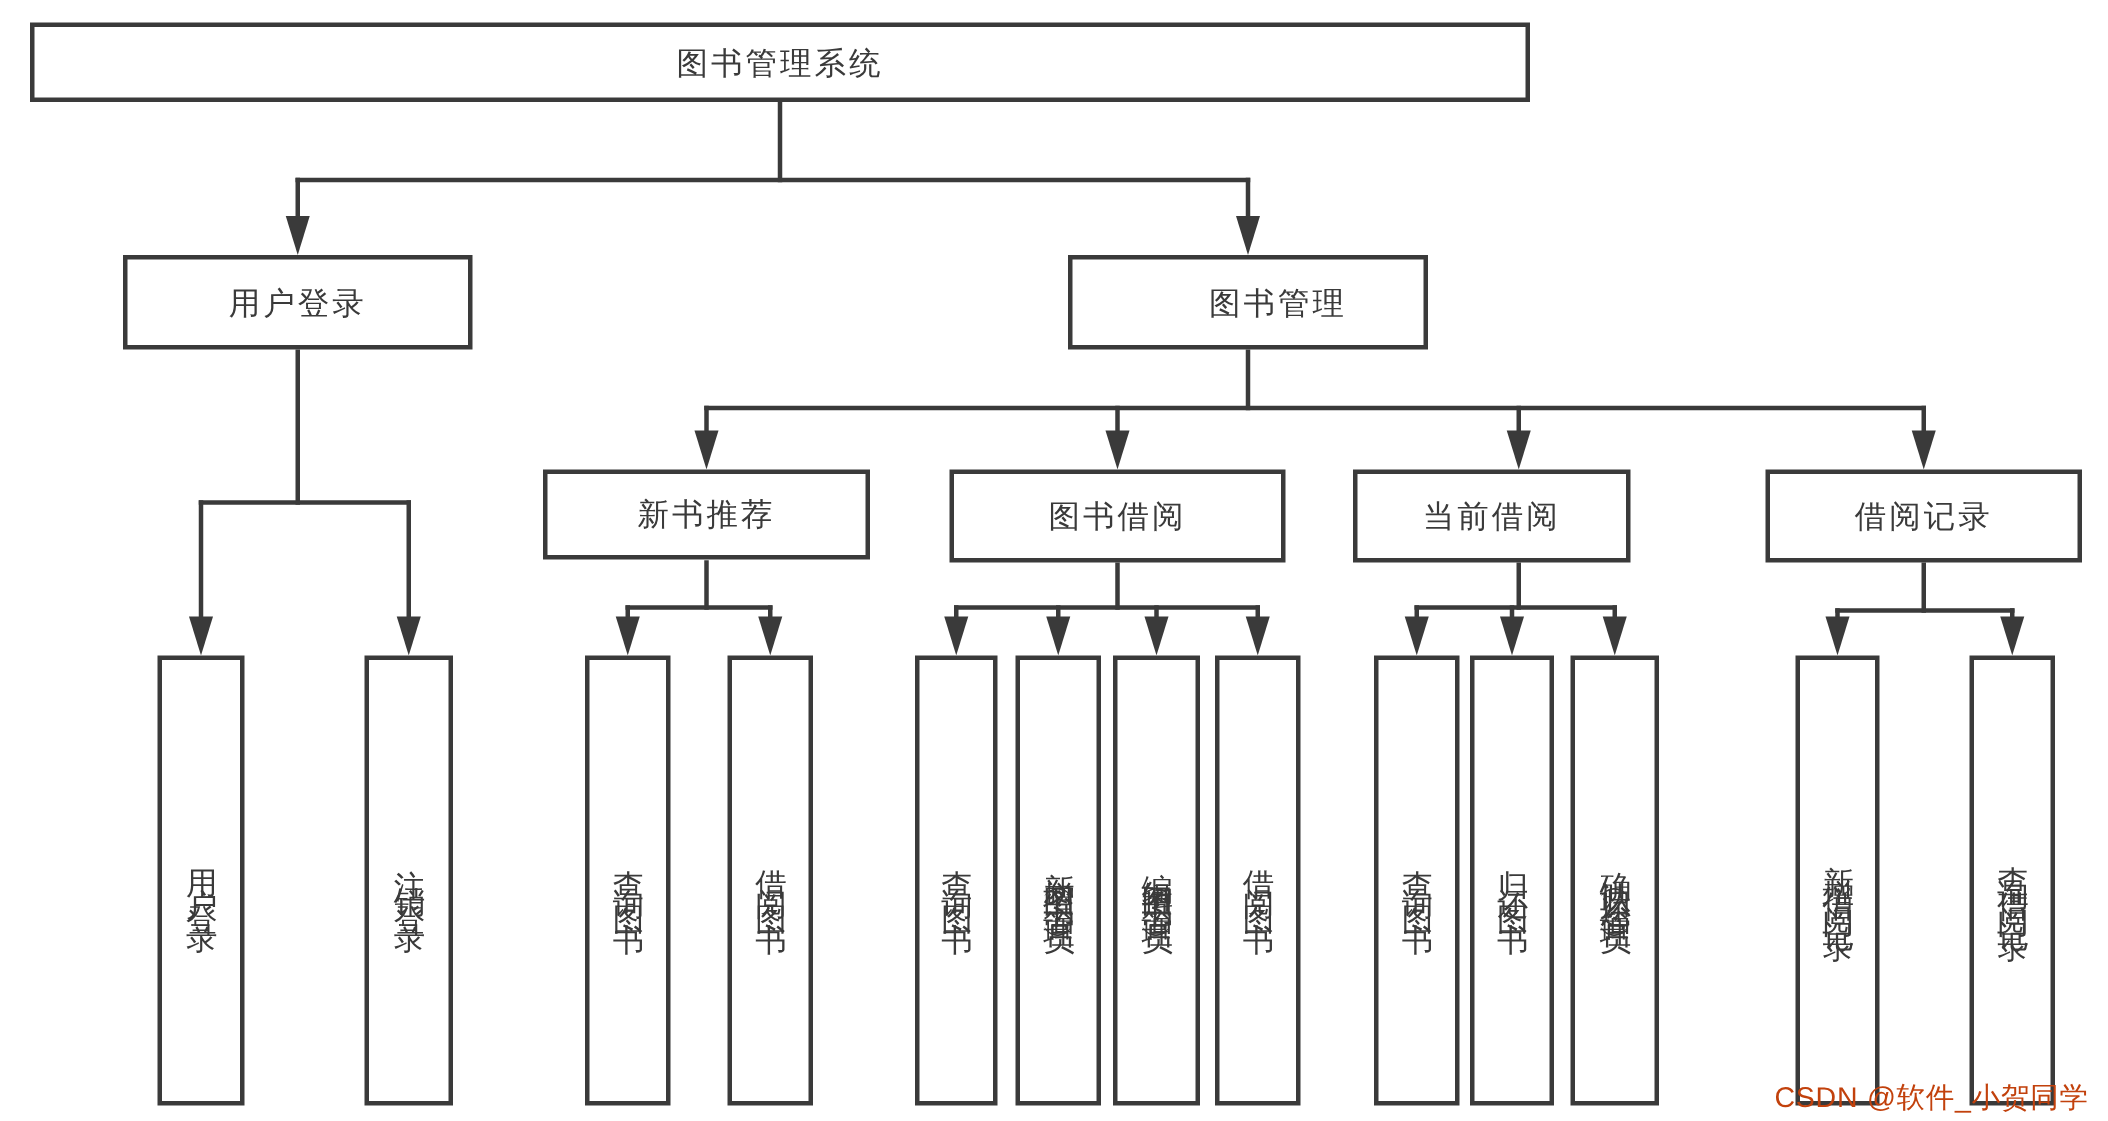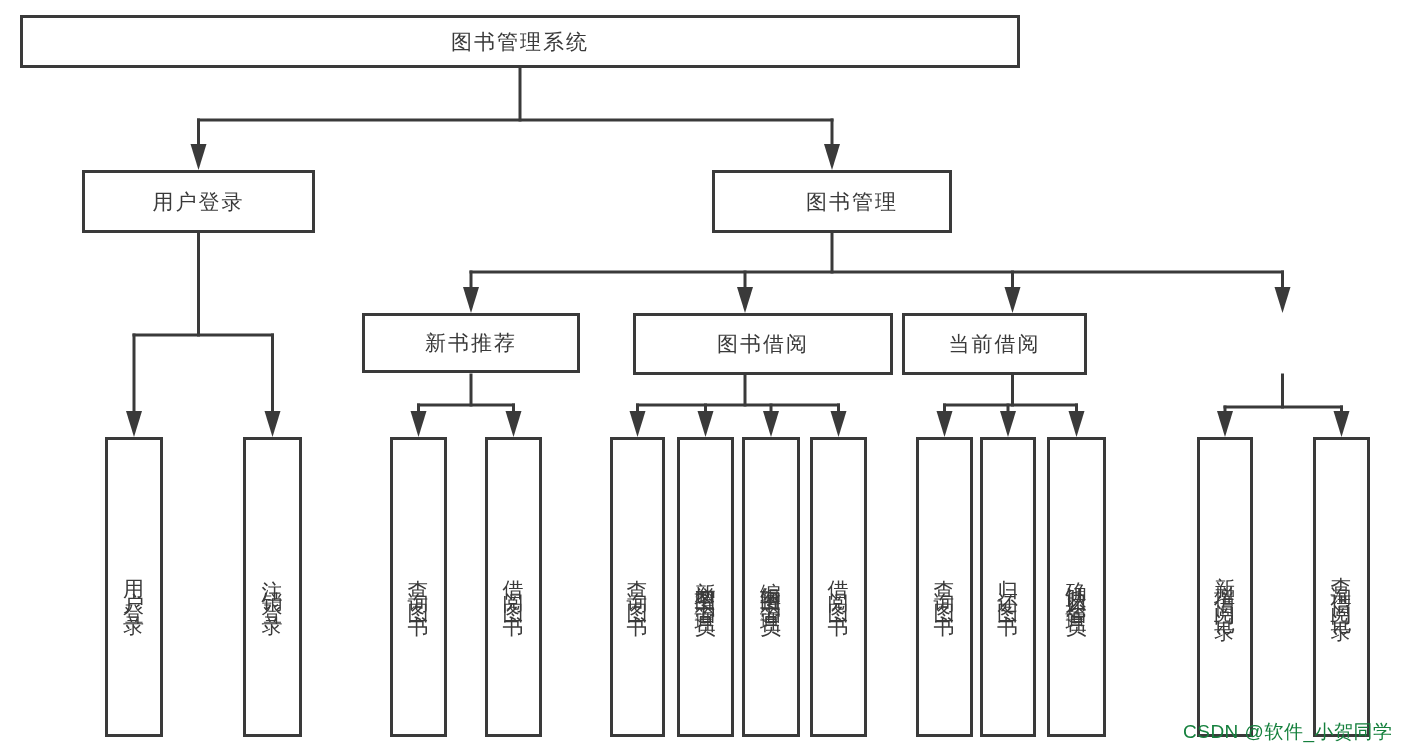--- a/index.html
+++ b/index.html
@@ -17,21 +17,21 @@
     position:absolute;box-sizing:border-box;border:3px solid #3a3a3a;background:#ffffff;
     display:flex;align-items:center;justify-content:center;
   }
   .vlabel{
     writing-mode:vertical-lr;text-orientation:mixed;
     font-size:21px;letter-spacing:12px;line-height:1;white-space:nowrap;
   }
   .vlabel.tight{letter-spacing:5px;}
   .vlabel.mid{letter-spacing:9px;}
   .watermark{
-    position:absolute;left:1183px;top:719px;font-size:19px;color:#15803d;
+    position:absolute;left:1183px;top:719px;font-size:19px;color:#c2410c;
     letter-spacing:0.5px;white-space:nowrap;
   }
 </style>
 </head>
 <body>
 
 <div class="stage">
 
   <svg id="connectors" width="1405" height="747" viewBox="0 0 1405 747">
       <line x1="520" y1="68" x2="520" y2="120" stroke="#3a3a3a" stroke-width="3" stroke-linecap="square"></line>
@@ -95,25 +95,28 @@
   <div class="hbox" style="left:82px;top:170px;width:233px;height:63px;">
     <span>用户登录</span>
   </div>
   <div class="hbox" style="left:712px;top:170px;width:240px;height:63px;padding-left:40px;">
     <span>图书管理</span>
   </div>
 
   <div class="hbox" style="left:362px;top:313px;width:218px;height:60px;">
     <span>新书推荐</span>
   </div>
-  <div class="hbox" style="left:633px;top:313px;width:260px;height:62px;">
+  <div class="hbox" style="left:633px;top:313px;width:224px;height:62px;">
     <span>图书借阅</span>
   </div>
   <div class="hbox" style="left:902px;top:313px;width:185px;height:62px;">
     <span>当前借阅</span>
+  </div>
+  <div class="hbox" style="left:1177px;top:313px;width:211px;height:62px;">
+    <span>借阅记录</span>
   </div>
 
   <div class="vbox" style="left:105px;top:437px;width:58px;height:300px;">
     <span class="vlabel">用户登录</span>
   </div>
   <div class="vbox" style="left:243px;top:437px;width:59px;height:300px;">
     <span class="vlabel">注销登录</span>
   </div>
 
   <div class="vbox" style="left:390px;top:437px;width:57px;height:300px;">

